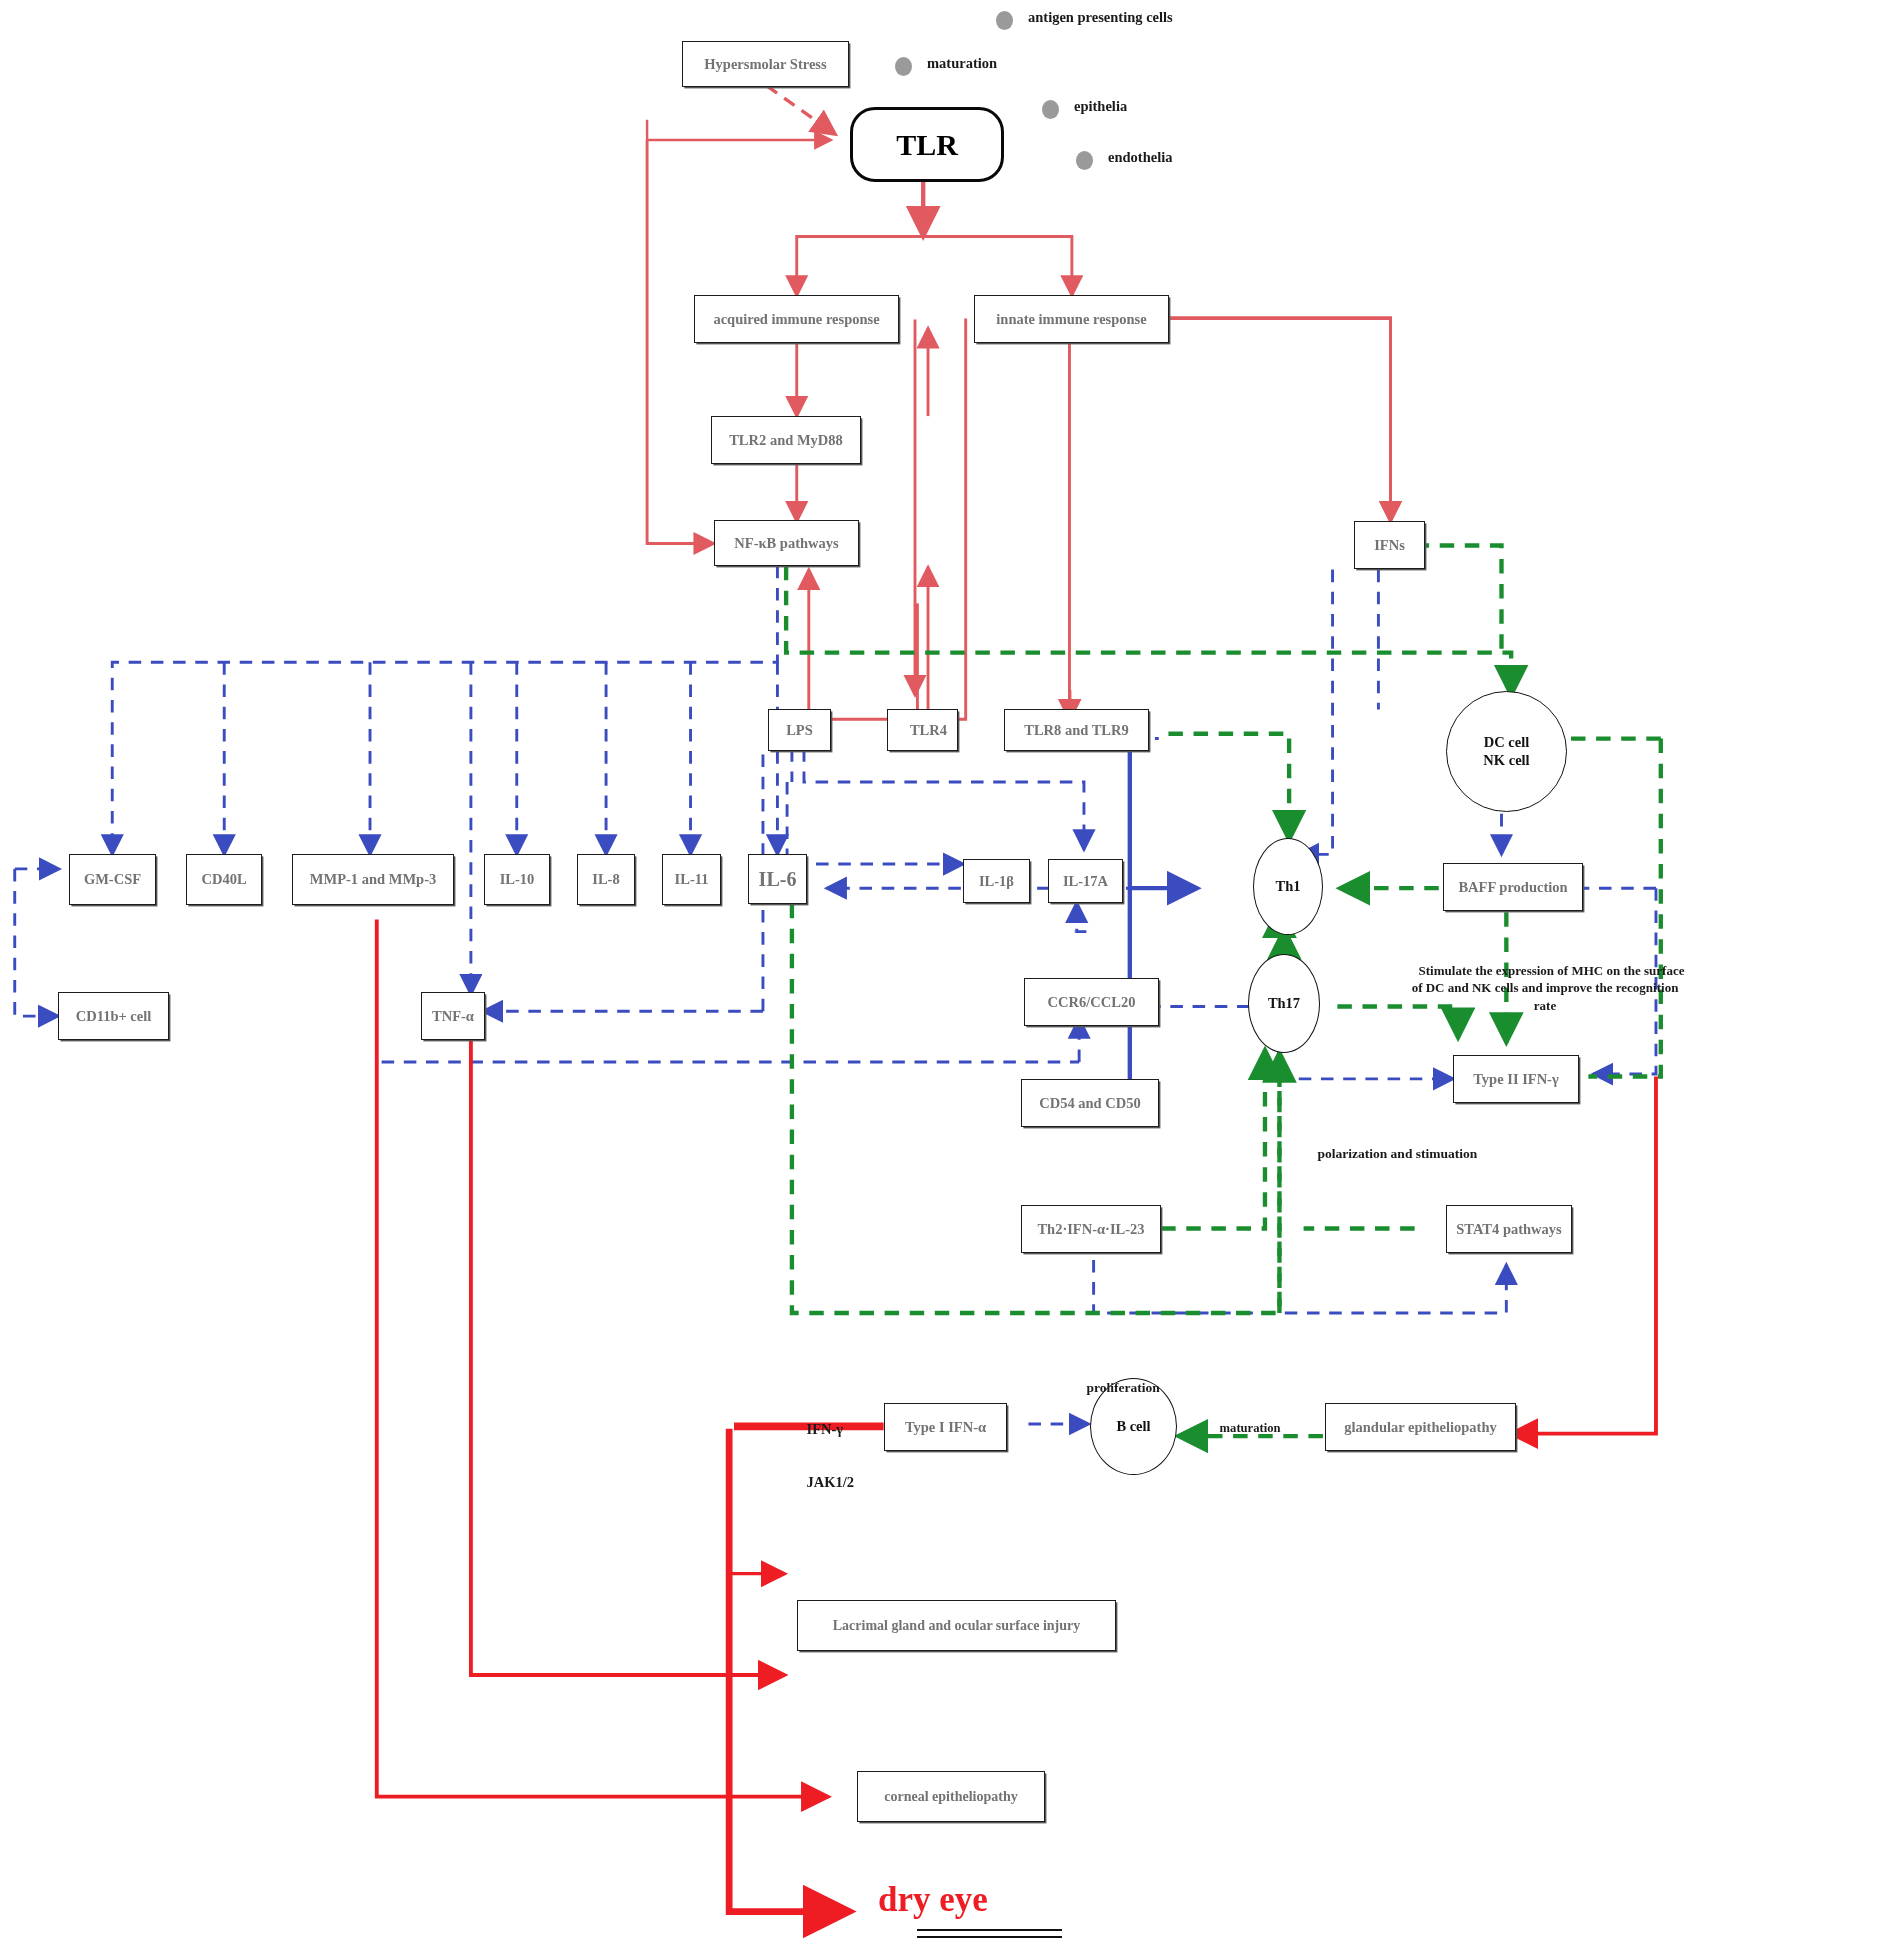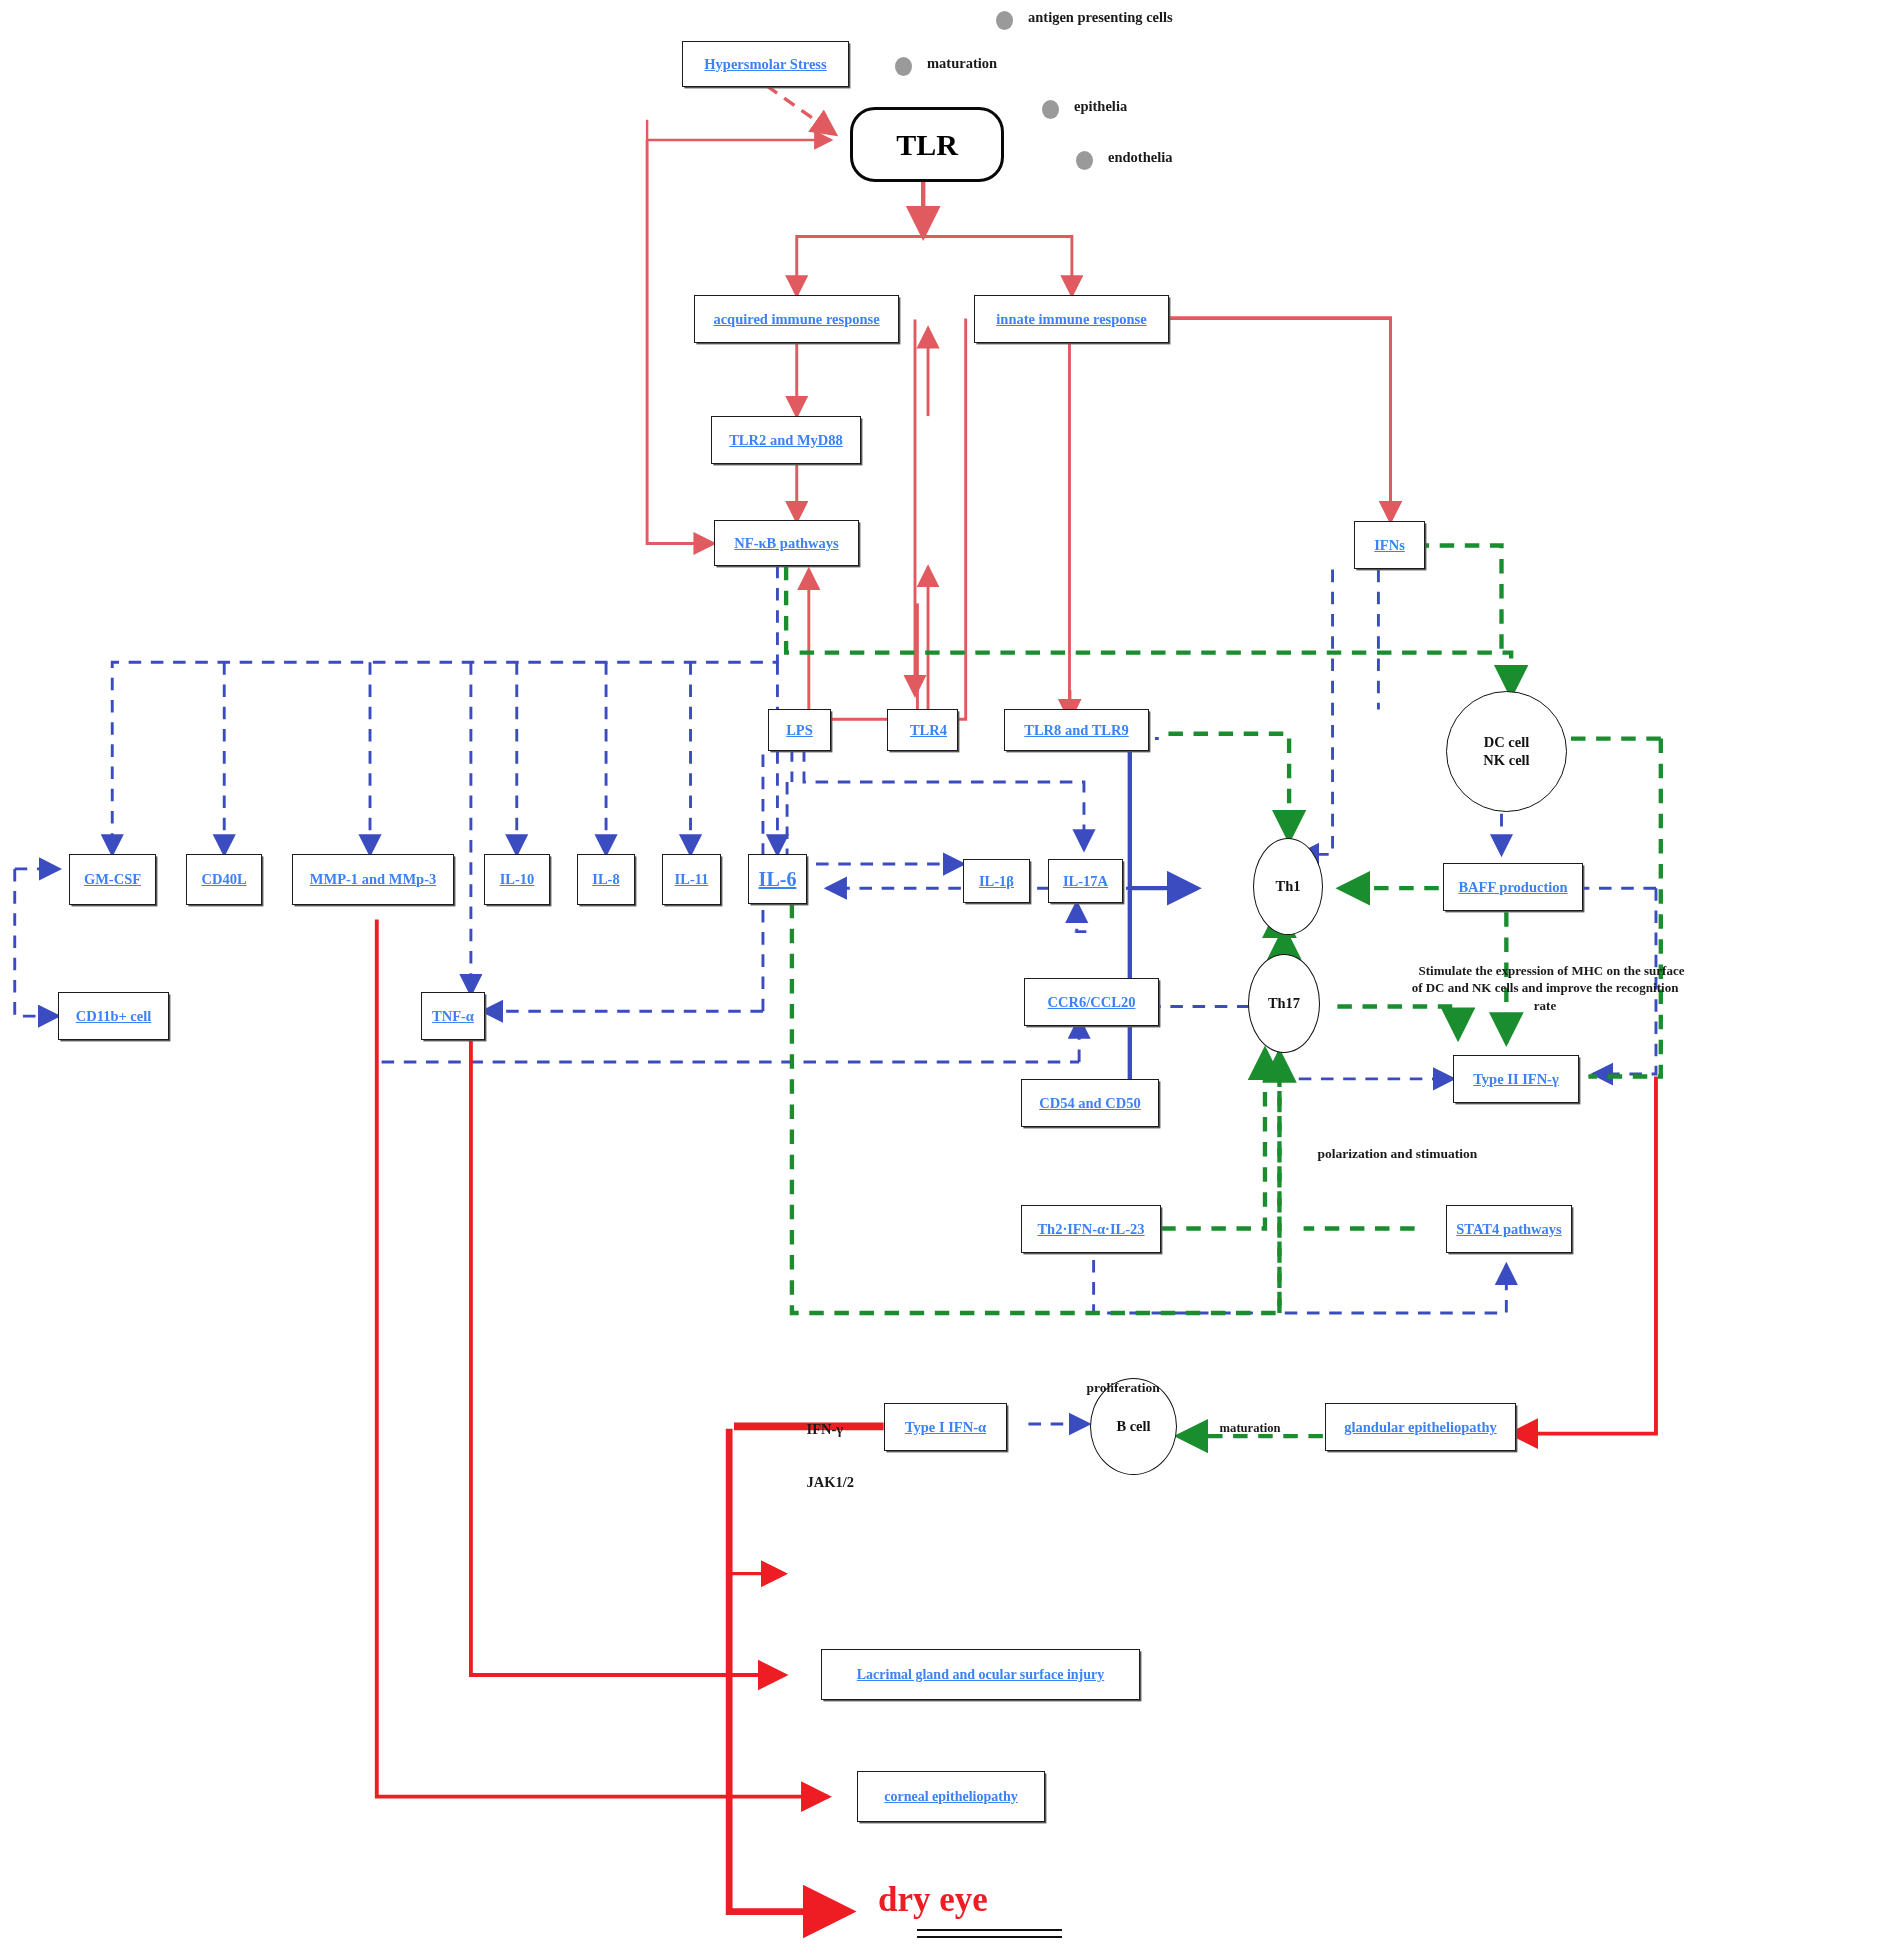--- a/index.html
+++ b/index.html
@@ -1,22 +1,22 @@
 <!DOCTYPE html>
 <html style="font-size:7.7px"><head>
 <meta charset="utf-8">
 <style>
   html,body{margin:0;padding:0;background:#ffffff;}
   body{font-family:"Liberation Serif", serif;}
   #stage{position:relative;width:1886px;height:1955px;background:#fff;overflow:hidden;}
   svg#wires{position:absolute;left:0;top:0;width:1886px;height:1955px;pointer-events:none;}
   .node{position:absolute;box-sizing:border-box;display:flex;align-items:center;justify-content:center;
         text-align:center;background:#fff;border:1.4px solid #1c1c1c;
-        font-family:"Liberation Serif", serif;font-weight:bold;color:#3b82f6;line-height:1.25;
-        box-shadow:1.9px 1.9px 0 -0.5px #555;text-decoration:underline;}
+        font-family:"Liberation Serif", serif;font-weight:bold;color:#737373;line-height:1.25;
+        box-shadow:1.9px 1.9px 0 -0.5px #555;}
   .node span{display:block;padding:0 3.9px;}
   .ellipse{position:absolute;box-sizing:border-box;display:flex;align-items:center;justify-content:center;
            text-align:center;background:#fff;border:1.9px solid #111;border-radius:50%;
            font-family:"Liberation Serif", serif;font-weight:bold;color:#111;line-height:1.2;}
   .tlr{position:absolute;box-sizing:border-box;display:flex;align-items:center;justify-content:center;
        background:#fff;border:3.4px solid #080808;border-radius:25px;
        font-family:"Liberation Serif", serif;font-weight:bold;color:#000;}
   .lbl{position:absolute;font-family:"Liberation Serif", serif;font-weight:bold;color:#1a1a1a;
        white-space:pre;line-height:1.35;}
   .lbl.center{text-align:center;}
@@ -287,21 +287,21 @@
 
   <div class="ellipse" style="left:1090px;top:1378px;width:87px;height:97px;font-size:14.5px;">
     <span>B cell</span>
   </div>
 
   <div class="node" style="left:1325px;top:1403px;width:191px;height:48px;font-size:14.5px;">
     <span>glandular epitheliopathy</span>
   </div>
 
 
-  <div class="node" style="left:797px;top:1649px;width:319px;height:51px;font-size:14px;margin-left:24px;">
+  <div class="node" style="left:797px;top:1600px;width:319px;height:51px;font-size:14px;">
     <span>Lacrimal gland and ocular surface injury</span>
   </div>
 
   <div class="node" style="left:857px;top:1771px;width:188px;height:51px;font-size:14px;">
     <span>corneal epitheliopathy</span>
   </div>
 
   <div id="dryeye" style="left:878px;top:1880px;font-size:35px;">
     <span>dry eye</span>
   </div>

